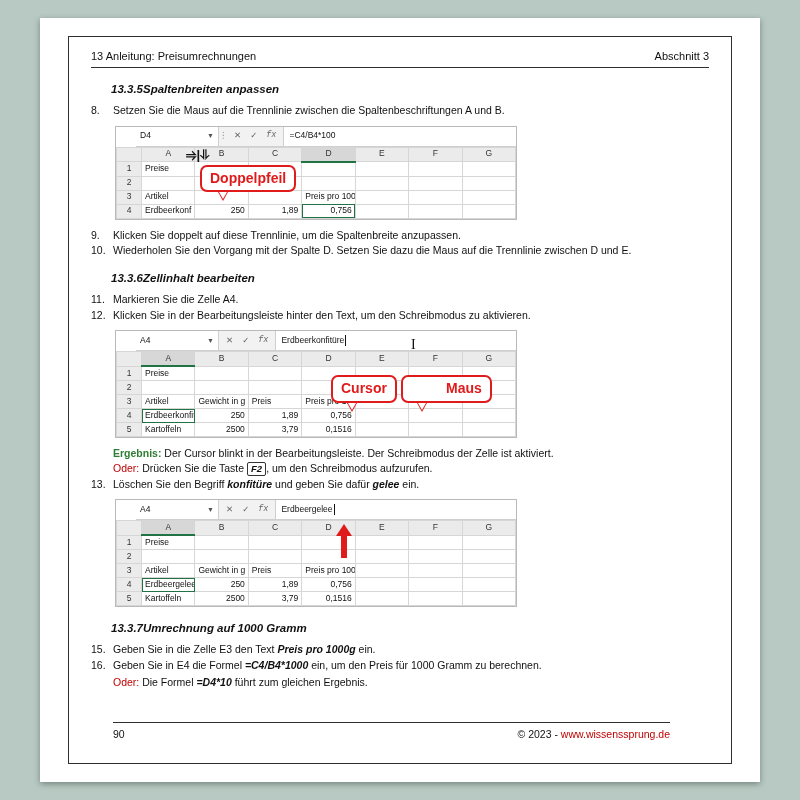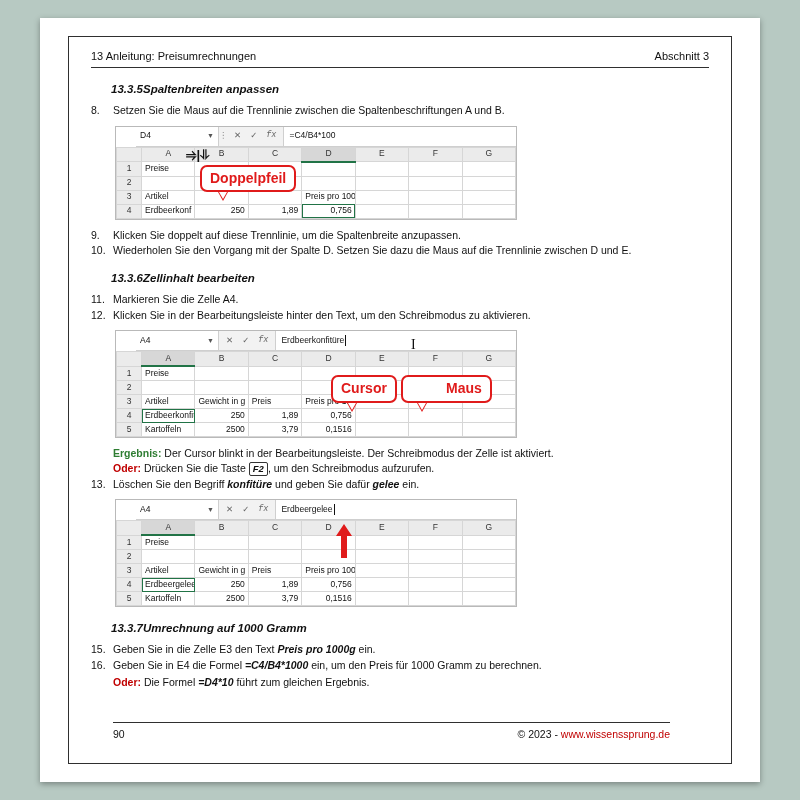--- a/index.html
+++ b/index.html
@@ -56,21 +56,21 @@
     display:flex;
     margin:1px 0;
   }
   .step .n{width:22px;flex:none;text-align:left;}
   .step .t{flex:1;}
   .res{
     margin:3px 0 0 22px;
     font-size:10.5px;
   }
   .res .lbl{color:#2e7d32;font-weight:bold;}
-  .res .odr{color:#c00000;font-weight:bold;}
+  .res .odr{color:#c00000;font-weight:normal;}
   b.i{font-style:italic;}
   .key{
     display:inline-block;
     border:1px solid #333;
     border-radius:2px;
     padding:0 3px;
     font-size:9.5px;
     font-style:italic;
     font-weight:bold;
     line-height:12px;

